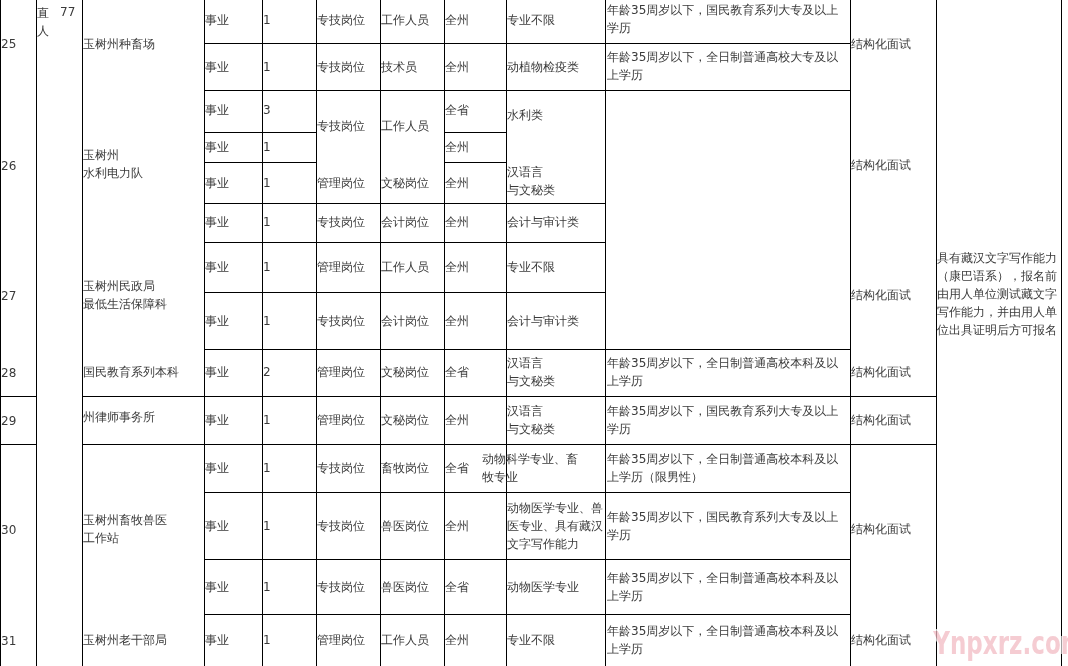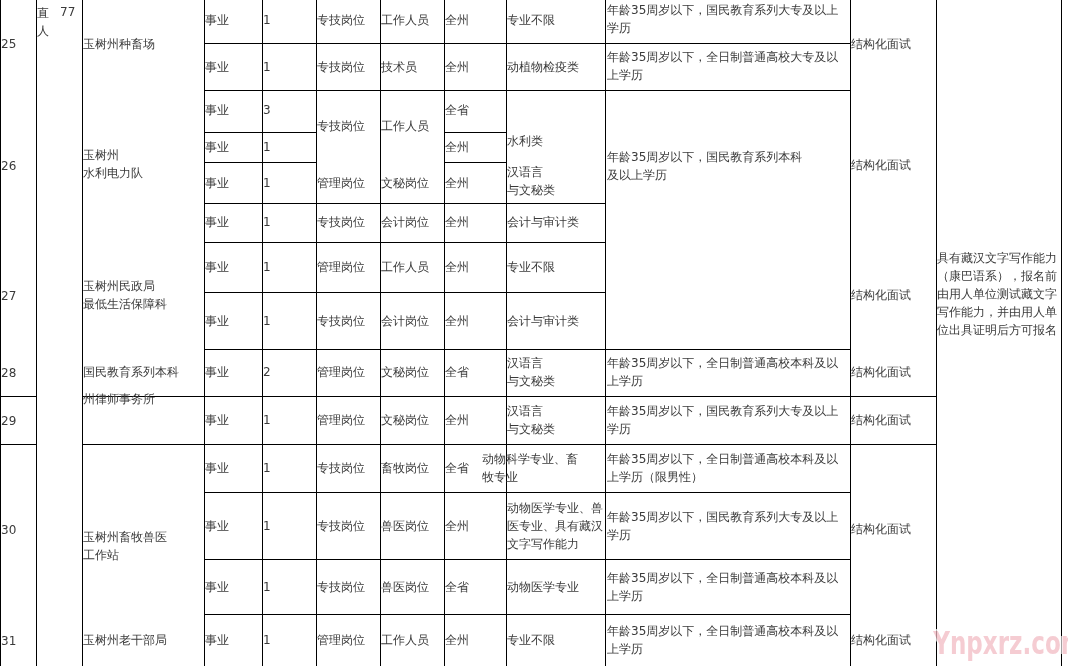--- a/index.html
+++ b/index.html
@@ -63,22 +63,22 @@
   <div class="t" style="left:1px;top:412px">29</div>
   <div class="t" style="left:1px;top:521px">30</div>
   <div class="t" style="left:1px;top:632px">31</div>
 
   <div class="t" style="left:83px;top:35px;width:120px">玉树州种畜场</div>
   <div class="t" style="left:83px;top:277px;width:120px">玉树州民政局
 最低生活保障科</div>
   <div class="t" style="left:83px;top:146px;width:120px">玉树州
 水利电力队</div>
   <div class="t" style="left:83px;top:363px;width:120px">国民教育系列本科</div>
-  <div class="t" style="left:83px;top:390px;width:120px">州律师事务所</div>
-  <div class="t" style="left:83px;top:528px;width:120px">玉树州畜牧兽医
+  <div class="t" style="left:83px;top:408px;width:120px">州律师事务所</div>
+  <div class="t" style="left:83px;top:511px;width:120px">玉树州畜牧兽医
 工作站</div>
   <div class="t" style="left:83px;top:631px;width:120px">玉树州老干部局</div>
 
   <div>
     <div class="t" style="left:205px;top:11px">事业</div>
     <div class="t" style="left:263px;top:11px">1</div>
     <div class="t" style="left:317px;top:11px">专技岗位</div>
     <div class="t" style="left:381px;top:11px">工作人员</div>
     <div class="t" style="left:445px;top:11px">全州</div>
     <div class="t" style="left:507px;top:11px;width:98px">专业不限</div>
@@ -96,41 +96,39 @@
 
   <div>
     <div class="t" style="left:205px;top:101px">事业</div>
     <div class="t" style="left:263px;top:101px">3</div>
     <div class="t" style="left:445px;top:101px">全省</div>
     <div class="t" style="left:205px;top:138px">事业</div>
     <div class="t" style="left:263px;top:138px">1</div>
     <div class="t" style="left:445px;top:138px">全州</div>
     <div class="t" style="left:317px;top:117px">专技岗位</div>
     <div class="t" style="left:381px;top:117px">工作人员</div>
-    <div class="t" style="left:507px;top:132px;width:98px">水利类</div>
+    <div class="t" style="left:507px;top:106px;width:98px">水利类</div>
   </div>
   <div>
     <div class="t" style="left:205px;top:174px">事业</div>
     <div class="t" style="left:263px;top:174px">1</div>
     <div class="t" style="left:317px;top:174px">管理岗位</div>
     <div class="t" style="left:381px;top:174px">文秘岗位</div>
     <div class="t" style="left:445px;top:174px">全州</div>
     <div class="t" style="left:507px;top:163px;width:98px">汉语言
 与文秘类</div>
   </div>
   <div>
     <div class="t" style="left:205px;top:213px">事业</div>
     <div class="t" style="left:263px;top:213px">1</div>
     <div class="t" style="left:317px;top:213px">专技岗位</div>
     <div class="t" style="left:381px;top:213px">会计岗位</div>
     <div class="t" style="left:445px;top:213px">全州</div>
     <div class="t" style="left:507px;top:213px;width:98px">会计与审计类</div>
   </div>
-  <div class="t" style="left:607px;top:148px;width:243px">年龄35周岁以下，国民教育系列本科
-及以上学历</div>
 
   <div>
     <div class="t" style="left:205px;top:258px">事业</div>
     <div class="t" style="left:263px;top:258px">1</div>
     <div class="t" style="left:317px;top:258px">管理岗位</div>
     <div class="t" style="left:381px;top:258px">工作人员</div>
     <div class="t" style="left:445px;top:258px">全州</div>
     <div class="t" style="left:507px;top:258px;width:98px">专业不限</div>
   </div>
   <div>

